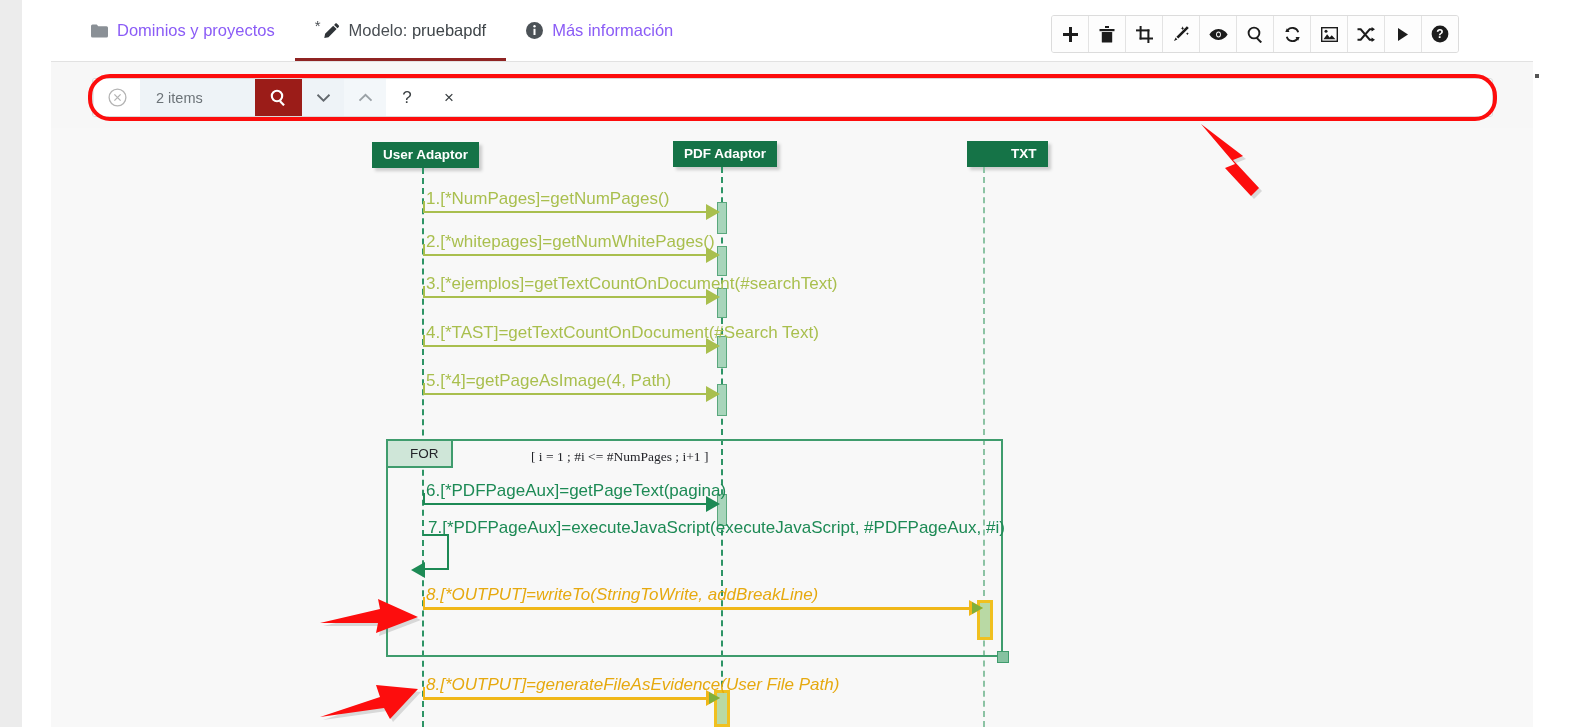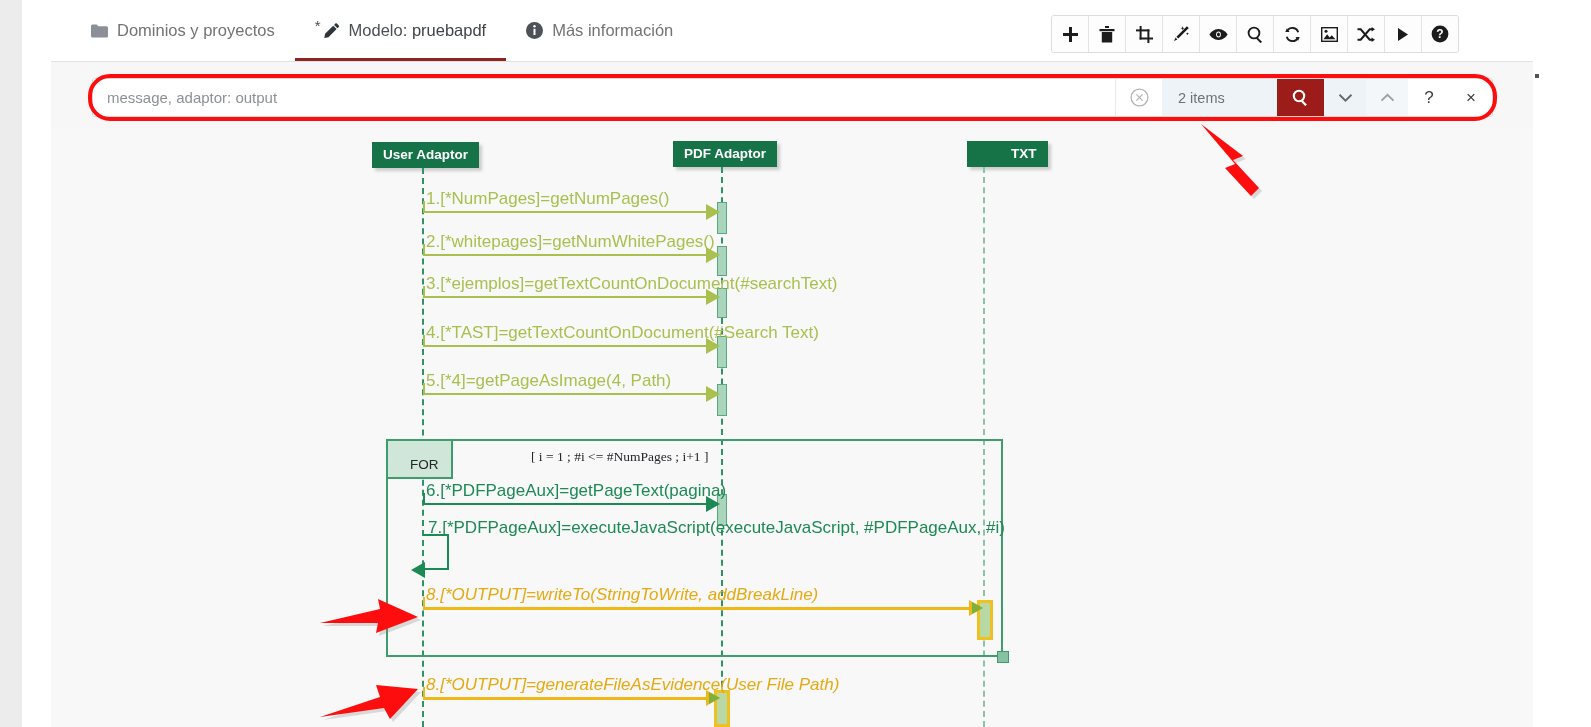--- a/index.html
+++ b/index.html
@@ -50,21 +50,21 @@
     height: 61px;
     display: flex;
     align-items: center;
   }
   .tab {
     display: flex;
     align-items: center;
     height: 61px;
     padding: 0 20px;
     box-sizing: border-box;
-    color: #737373;
+    color: #8b5cf6;
     font-size: 16.5px;
     white-space: nowrap;
     position: relative;
     cursor: pointer;
   }
   .tab.active {
     color: #4a4f54;
   }
   .tab.active::after {
     content: "";
@@ -329,21 +329,21 @@
     box-sizing: border-box;
     background: rgba(255,255,255,0.0);
   }
   .frag-label {
     position: absolute;
     left: 0; top: 0;
     background: #cfe6d8;
     border-right: 2px solid #3f9c6d;
     border-bottom: 2px solid #3f9c6d;
     box-sizing: border-box;
-    padding: 16px 12px 5px 22px;
+    padding: 5px 12px 5px 22px;
     font-size: 13.5px;
     color: #24252a;
     white-space: nowrap;
     cursor: pointer;
   }
   .frag-cond {
     position: absolute;
     font-size: 13.5px;
     color: #24252a;
     white-space: nowrap;
@@ -488,21 +488,20 @@
           </svg>
       </div>
 
     </div>
   </div>
   <div class="tabbar-rule"></div>
 
   <div class="searchpanel-bg"></div>
 
   <div class="searchbar">
-    <input class="search-input" type="text" value="message, adaptor: output" style="">
     <div class="search-clear">
       <svg width="19" height="19" viewBox="0 0 19 19">
           <circle cx="9.5" cy="9.5" r="8.4" fill="none" stroke="#b4b4b4" stroke-width="1.3"></circle>
           <path stroke="#b4b4b4" stroke-width="1.3" d="M6.4 6.4l6.2 6.2M12.6 6.4l-6.2 6.2"></path>
         </svg>
     </div>
     <div class="search-count">2 items</div>
     <div class="search-go">
       <svg width="17" height="17" viewBox="0 0 17 17">
           <circle cx="7" cy="7" r="5.2" fill="none" stroke="#ffffff" stroke-width="2.1"></circle>

